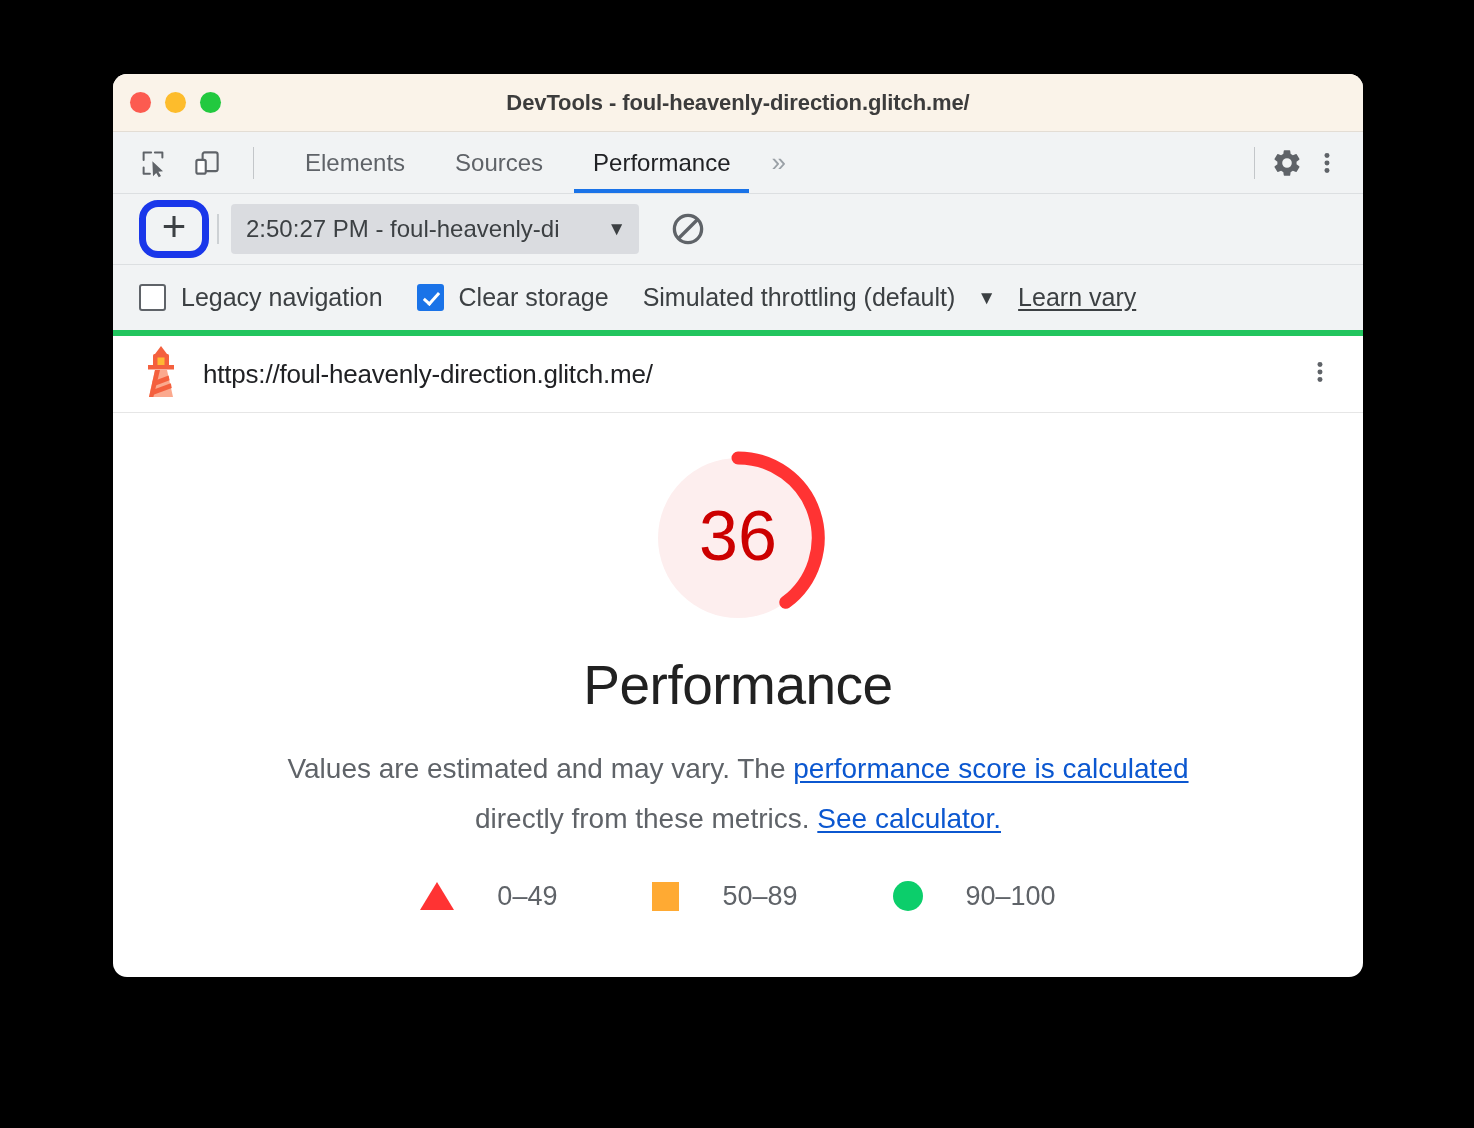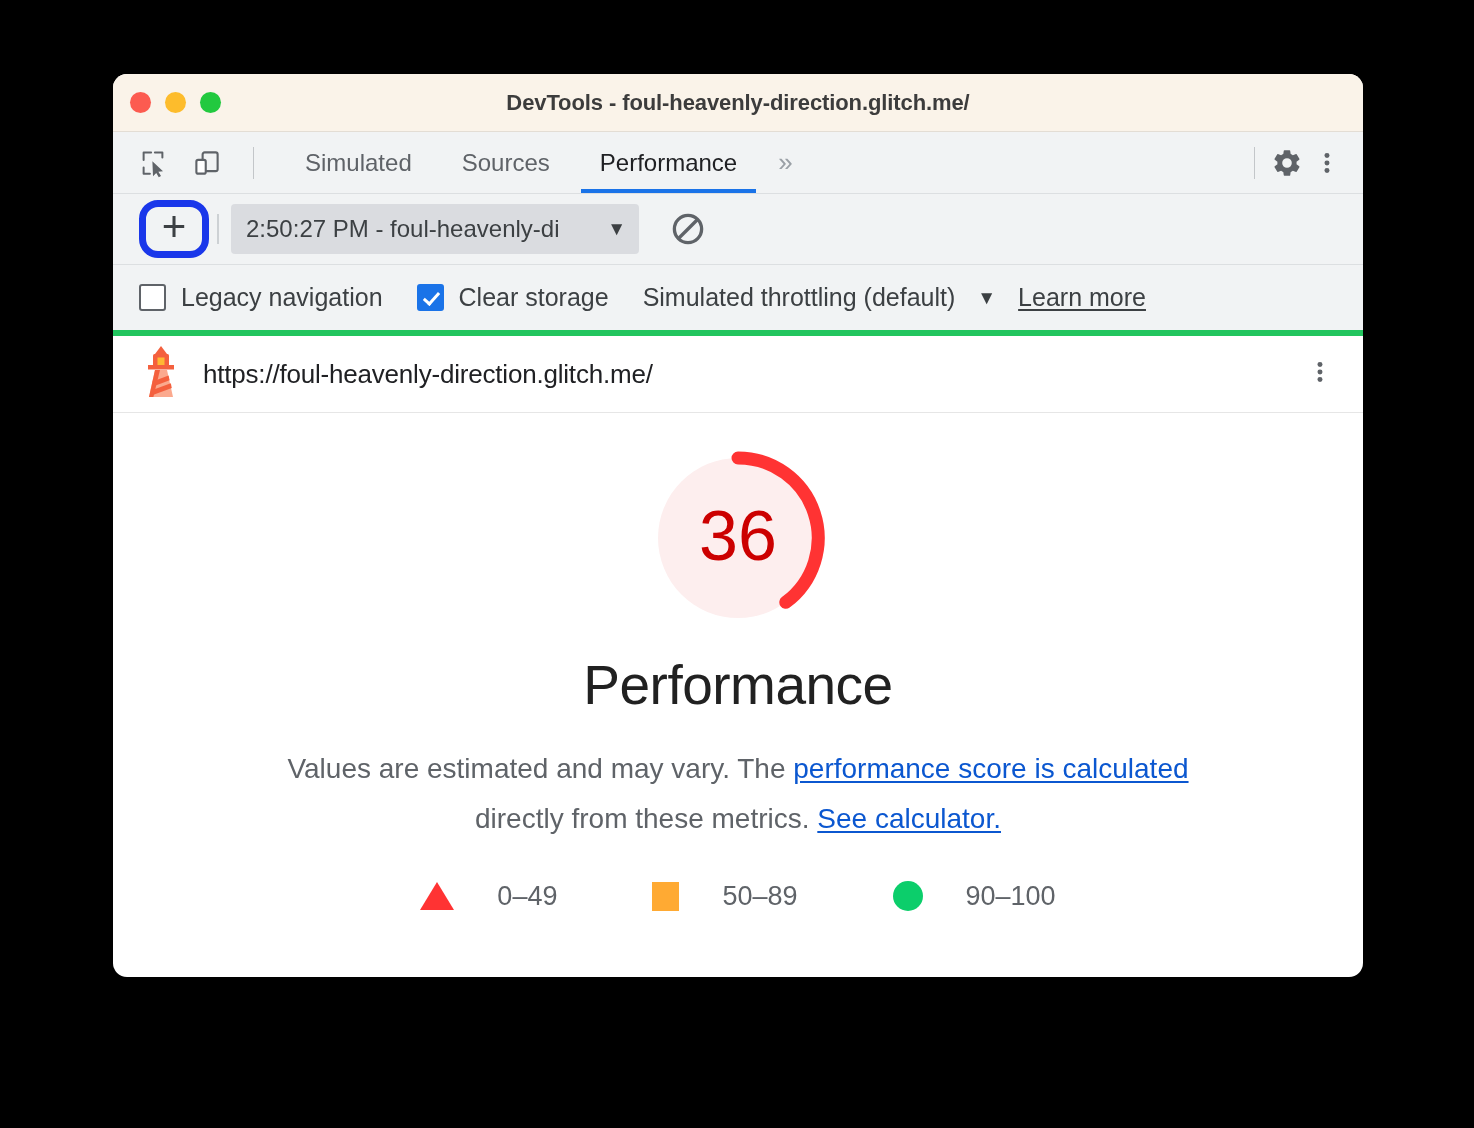--- a/index.html
+++ b/index.html
@@ -372,21 +372,21 @@
         <svg width="30" height="30" viewBox="0 0 24 24">
           <rect x="8.5" y="3.5" width="12" height="15" rx="1.6" fill="none" stroke="#5f6368" stroke-width="1.7"></rect>
           <rect x="3.5" y="9.5" width="7.5" height="11" rx="1.4" fill="#ffffff" stroke="#5f6368" stroke-width="1.7"></rect>
         </svg>
       </div>
       <div class="vdivider"></div>
     </div>
 
     <div class="tabs">
       <div class="tab">
-        <span>Simulated</span>
+        <span>Elements</span>
       </div>
       <div class="tab">
         <span>Sources</span>
       </div>
       <div class="tab active">
         <span>Performance</span>
       </div>
       <div class="tab-more">»</div>
     </div>
 
@@ -429,21 +429,21 @@
     <div class="checkitem">
       <div class="cb"></div>
       <span>Legacy navigation</span>
     </div>
     <div class="checkitem">
       <div class="cb checked"></div>
       <span>Clear storage</span>
     </div>
     <span class="throttle-label">Simulated throttling (default)</span>
     <span class="throttle-caret">▼</span>
-    <span class="learn-more">Learn more</span>
+    <span class="learn-more">Learn vary</span>
   </div>
 
   <div class="url-row">
     <span class="lh-logo">
       <svg width="44" height="54" viewBox="0 0 44 54">
         <path d="M22 1 L28 9 H16 Z" fill="#f4603e"></path>
         <rect x="14" y="9" width="16" height="15" rx="1.5" fill="#f4603e"></rect>
         <rect x="18.5" y="12.5" width="7" height="8" fill="#ffb734"></rect>
         <rect x="9" y="20" width="26" height="4.5" fill="#f4603e"></rect>
         <path d="M16 25 H28 L34 52 H10 Z" fill="#fba98e"></path>

